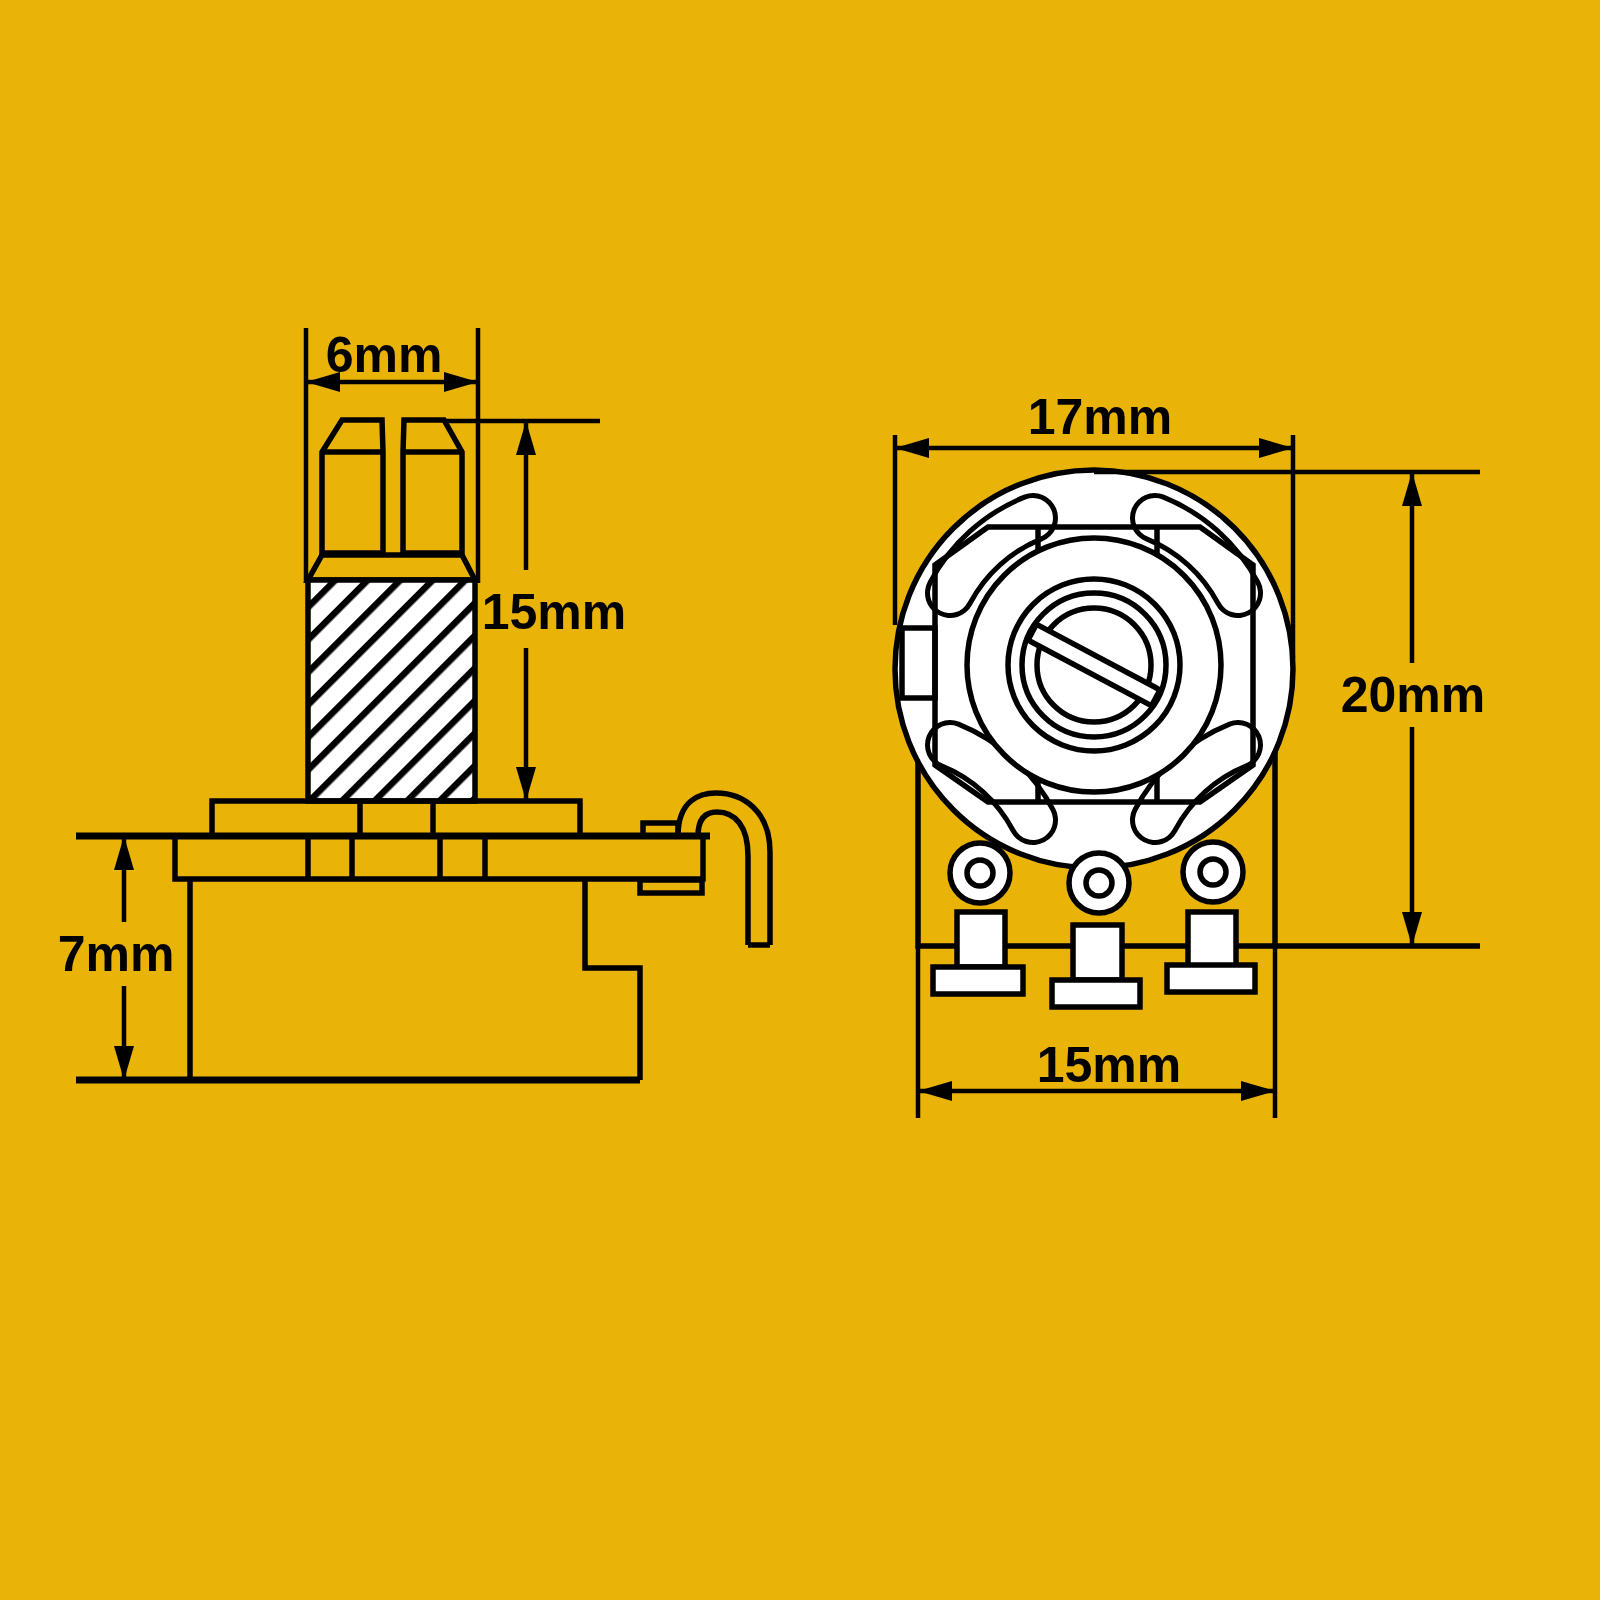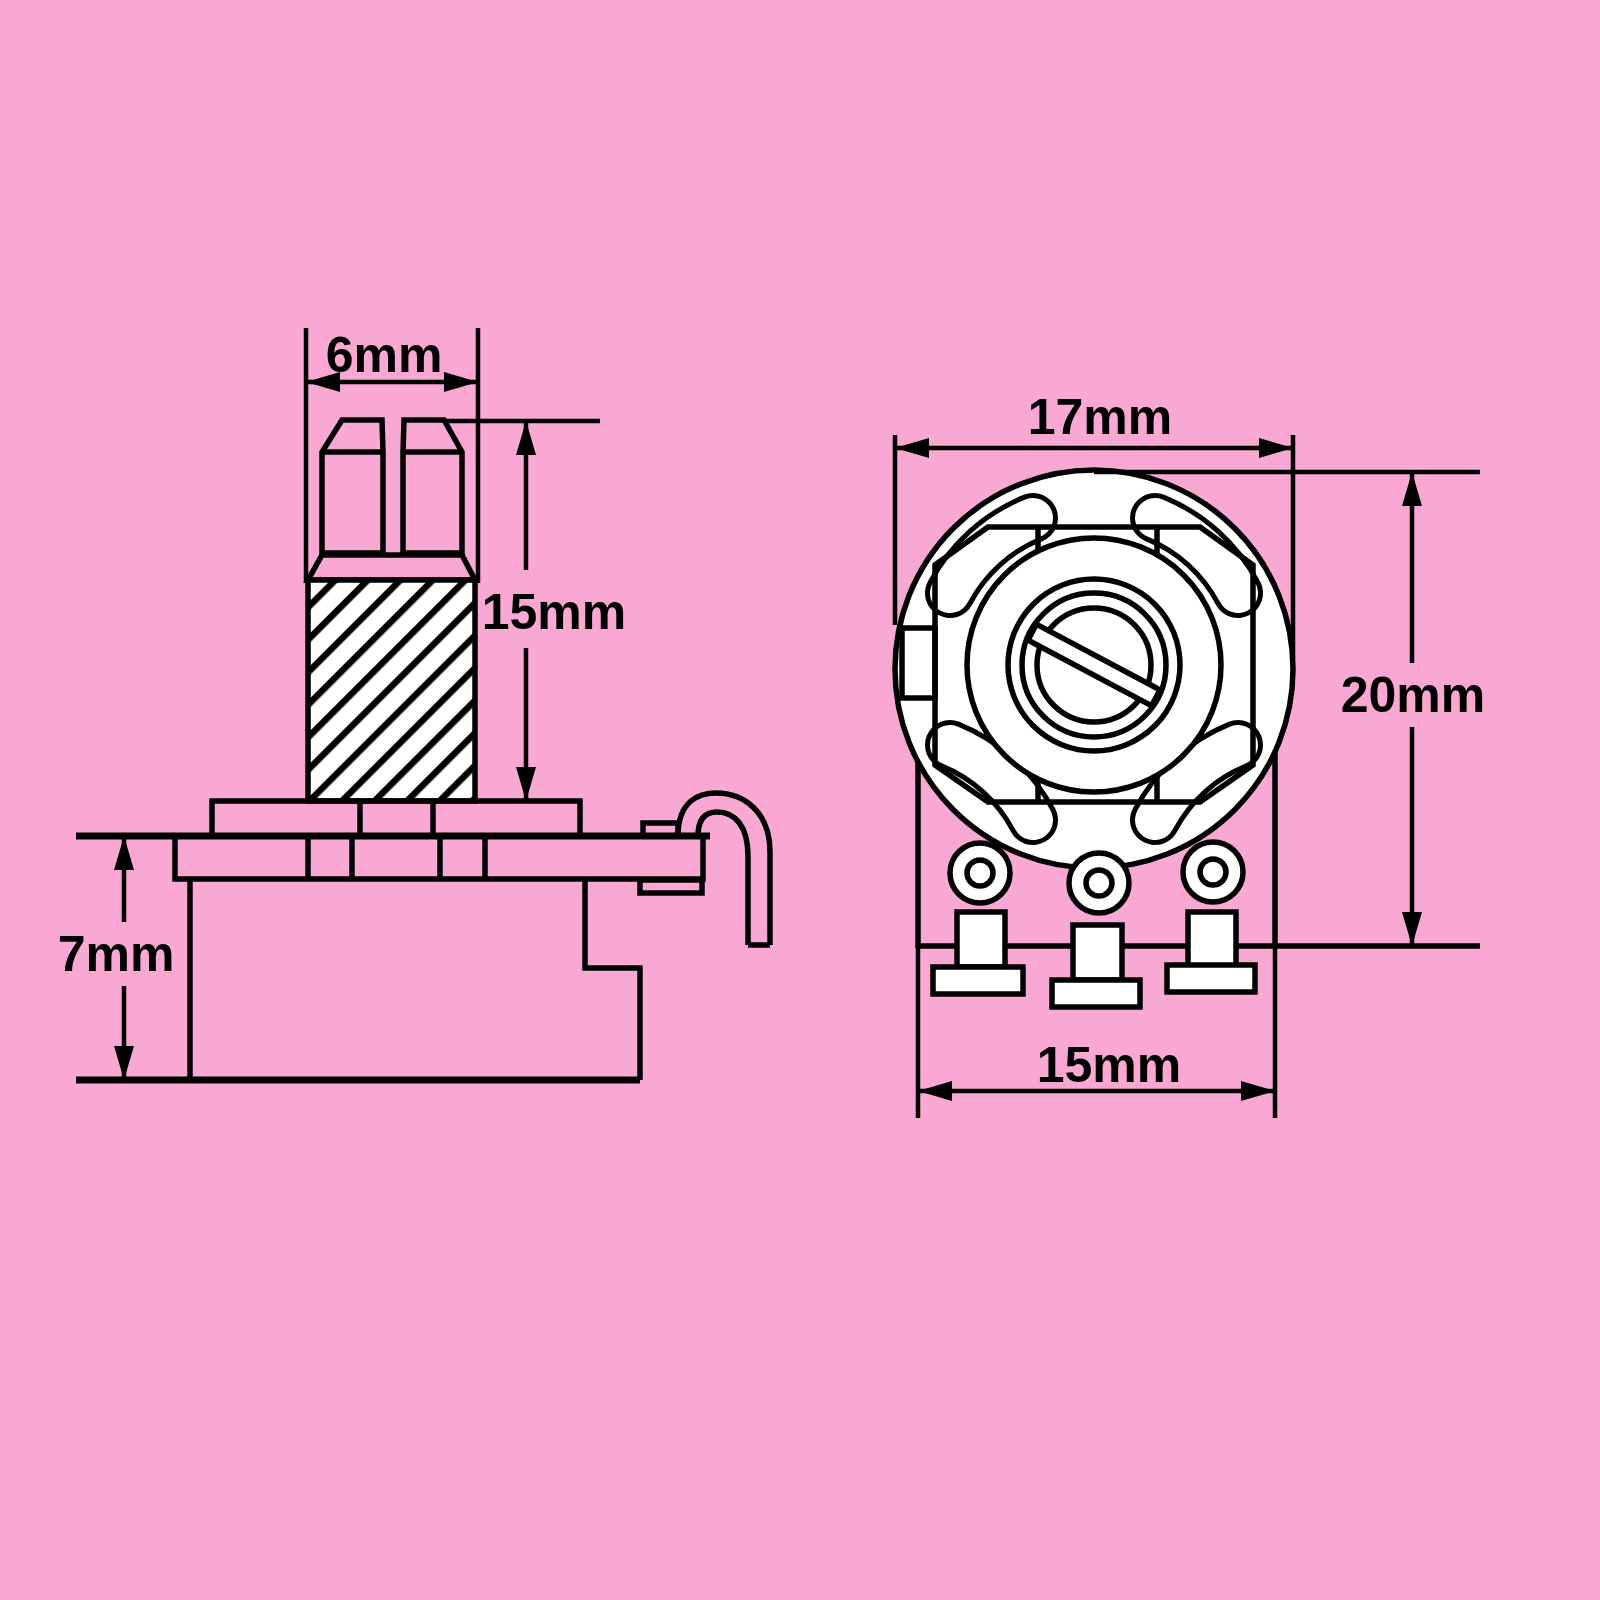--- a/index.html
+++ b/index.html
@@ -7,21 +7,21 @@
     padding: 0;
     background: #ffffff;
     width: 1600px;
     height: 1600px;
     font-family: "Liberation Sans", sans-serif;
   }
   .canvas-wrap {
     position: relative;
     width: 1600px;
     height: 1600px;
-    background: #f9a8d4;
+    background: #eab308;
     overflow: hidden;
   }
   svg { display: block; }
   .outline  { fill: none; stroke: #000000; stroke-width: 5.5; }
   .outline-thick { fill: none; stroke: #000000; stroke-width: 7; }
   .whitefill { fill: #ffffff; stroke: #000000; stroke-width: 5.5; }
   .dimline  { fill: none; stroke: #000000; stroke-width: 4.5; }
   .arrow    { fill: #000000; stroke: none; }
   .dimtext  {
     font-family: "Liberation Sans", sans-serif;

